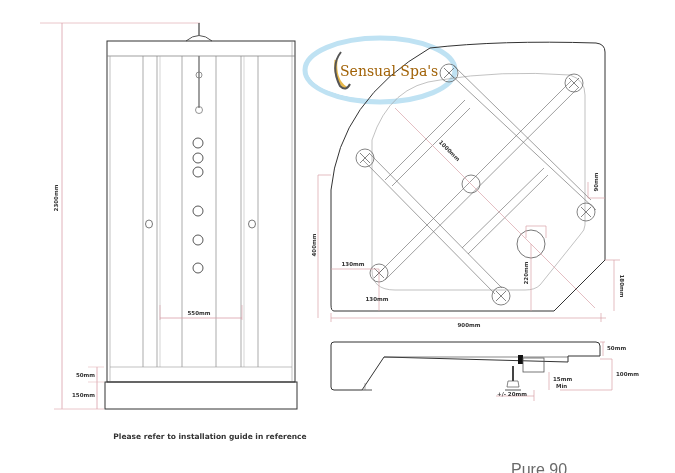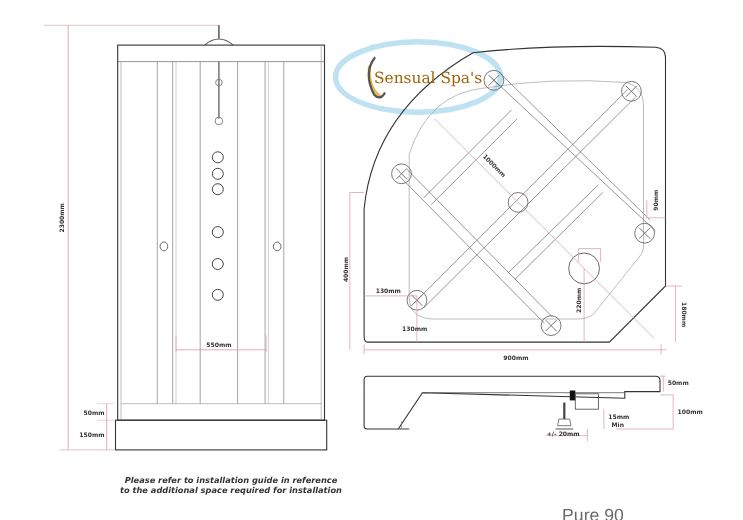--- a/index.html
+++ b/index.html
@@ -1,18 +1,18 @@
 <!DOCTYPE html>
 <html><head>
 <meta charset="utf-8">
 <style>
   html, body { margin: 0; padding: 0; background: #ffffff; }
   body { width: 675px; height: 473px; position: relative; overflow: hidden; font-family: "DejaVu Sans", sans-serif; }
   svg { position: absolute; left: 0; top: 0; }
-  .note { position: absolute; left: 100px; top: 432px; width: 220px; text-align: center; font-family: "DejaVu Sans", sans-serif; font-size: 7.5px; font-weight: bold; color: #333; line-height: 9px; font-style: italic; }
+  .note { position: absolute; left: 100px; top: 432px; width: 220px; text-align: center; font-family: "DejaVu Sans", sans-serif; font-size: 7.5px; font-weight: bold; color: #333; line-height: 9px; }
   .model { position: absolute; left: 511px; top: 425px; font-family: Liberation Sans, sans-serif; font-size: 16px; color: #6a6a6a; margin-top: 36px; }
   .logo-text { position: absolute; left: 340px; top: 63px; font-family: "DejaVu Serif", serif; font-size: 14px; color: #a16207; }
   .lbl { font-family: "DejaVu Sans", sans-serif; font-size: 5.5px; font-weight: bold; fill: #333; }
 </style>
 </head>
 <body>
 
 <svg width="675" height="473" viewBox="0 0 675 473">
 
   <g fill="none">
@@ -168,16 +168,15 @@
   <text class="lbl" x="616" y="376">100mm</text>
   <text class="lbl" x="553" y="381">15mm</text>
   <text class="lbl" x="556" y="388">Min</text>
   <text class="lbl" x="512" y="396" text-anchor="middle">+/- 20mm</text>
 </svg>
 
 <div class="logo-text">Sensual Spa's</div>
 
 <div class="note">
   <div>Please refer to installation guide in reference</div>
-  <div>to the additional space required for installation</div>
 </div>
 
 <div class="model">Pure 90</div>
 
 </body></html>

